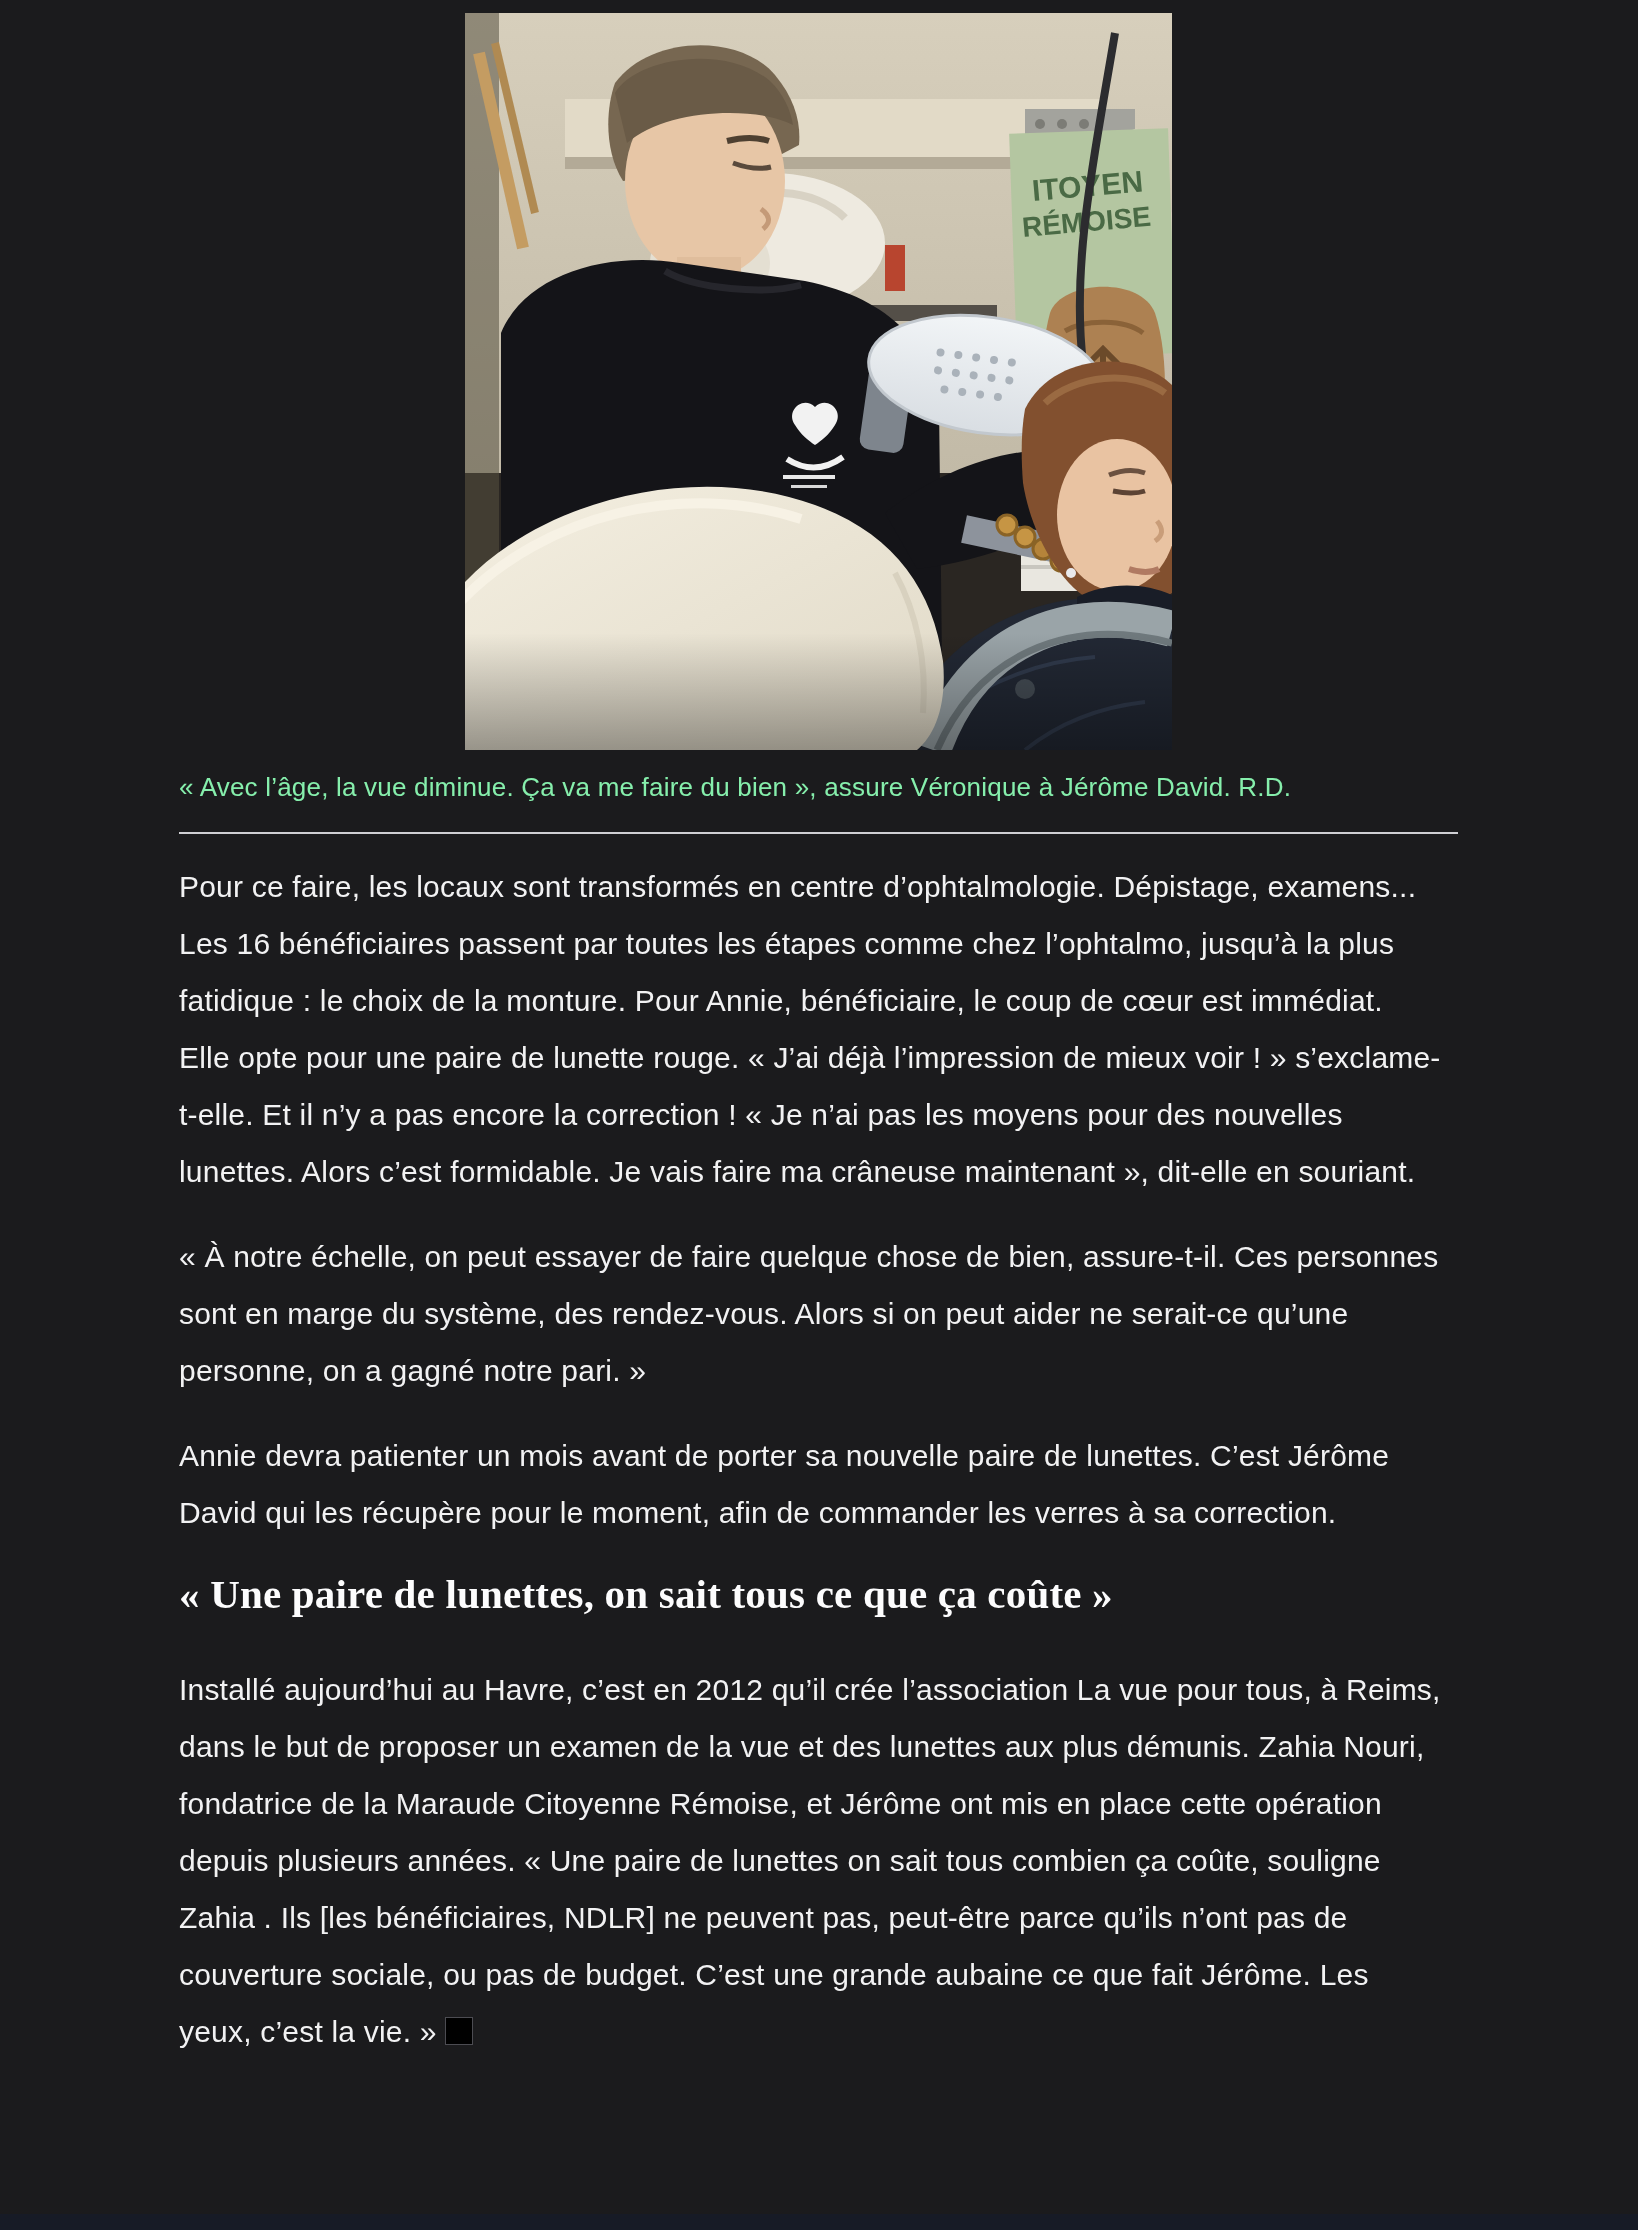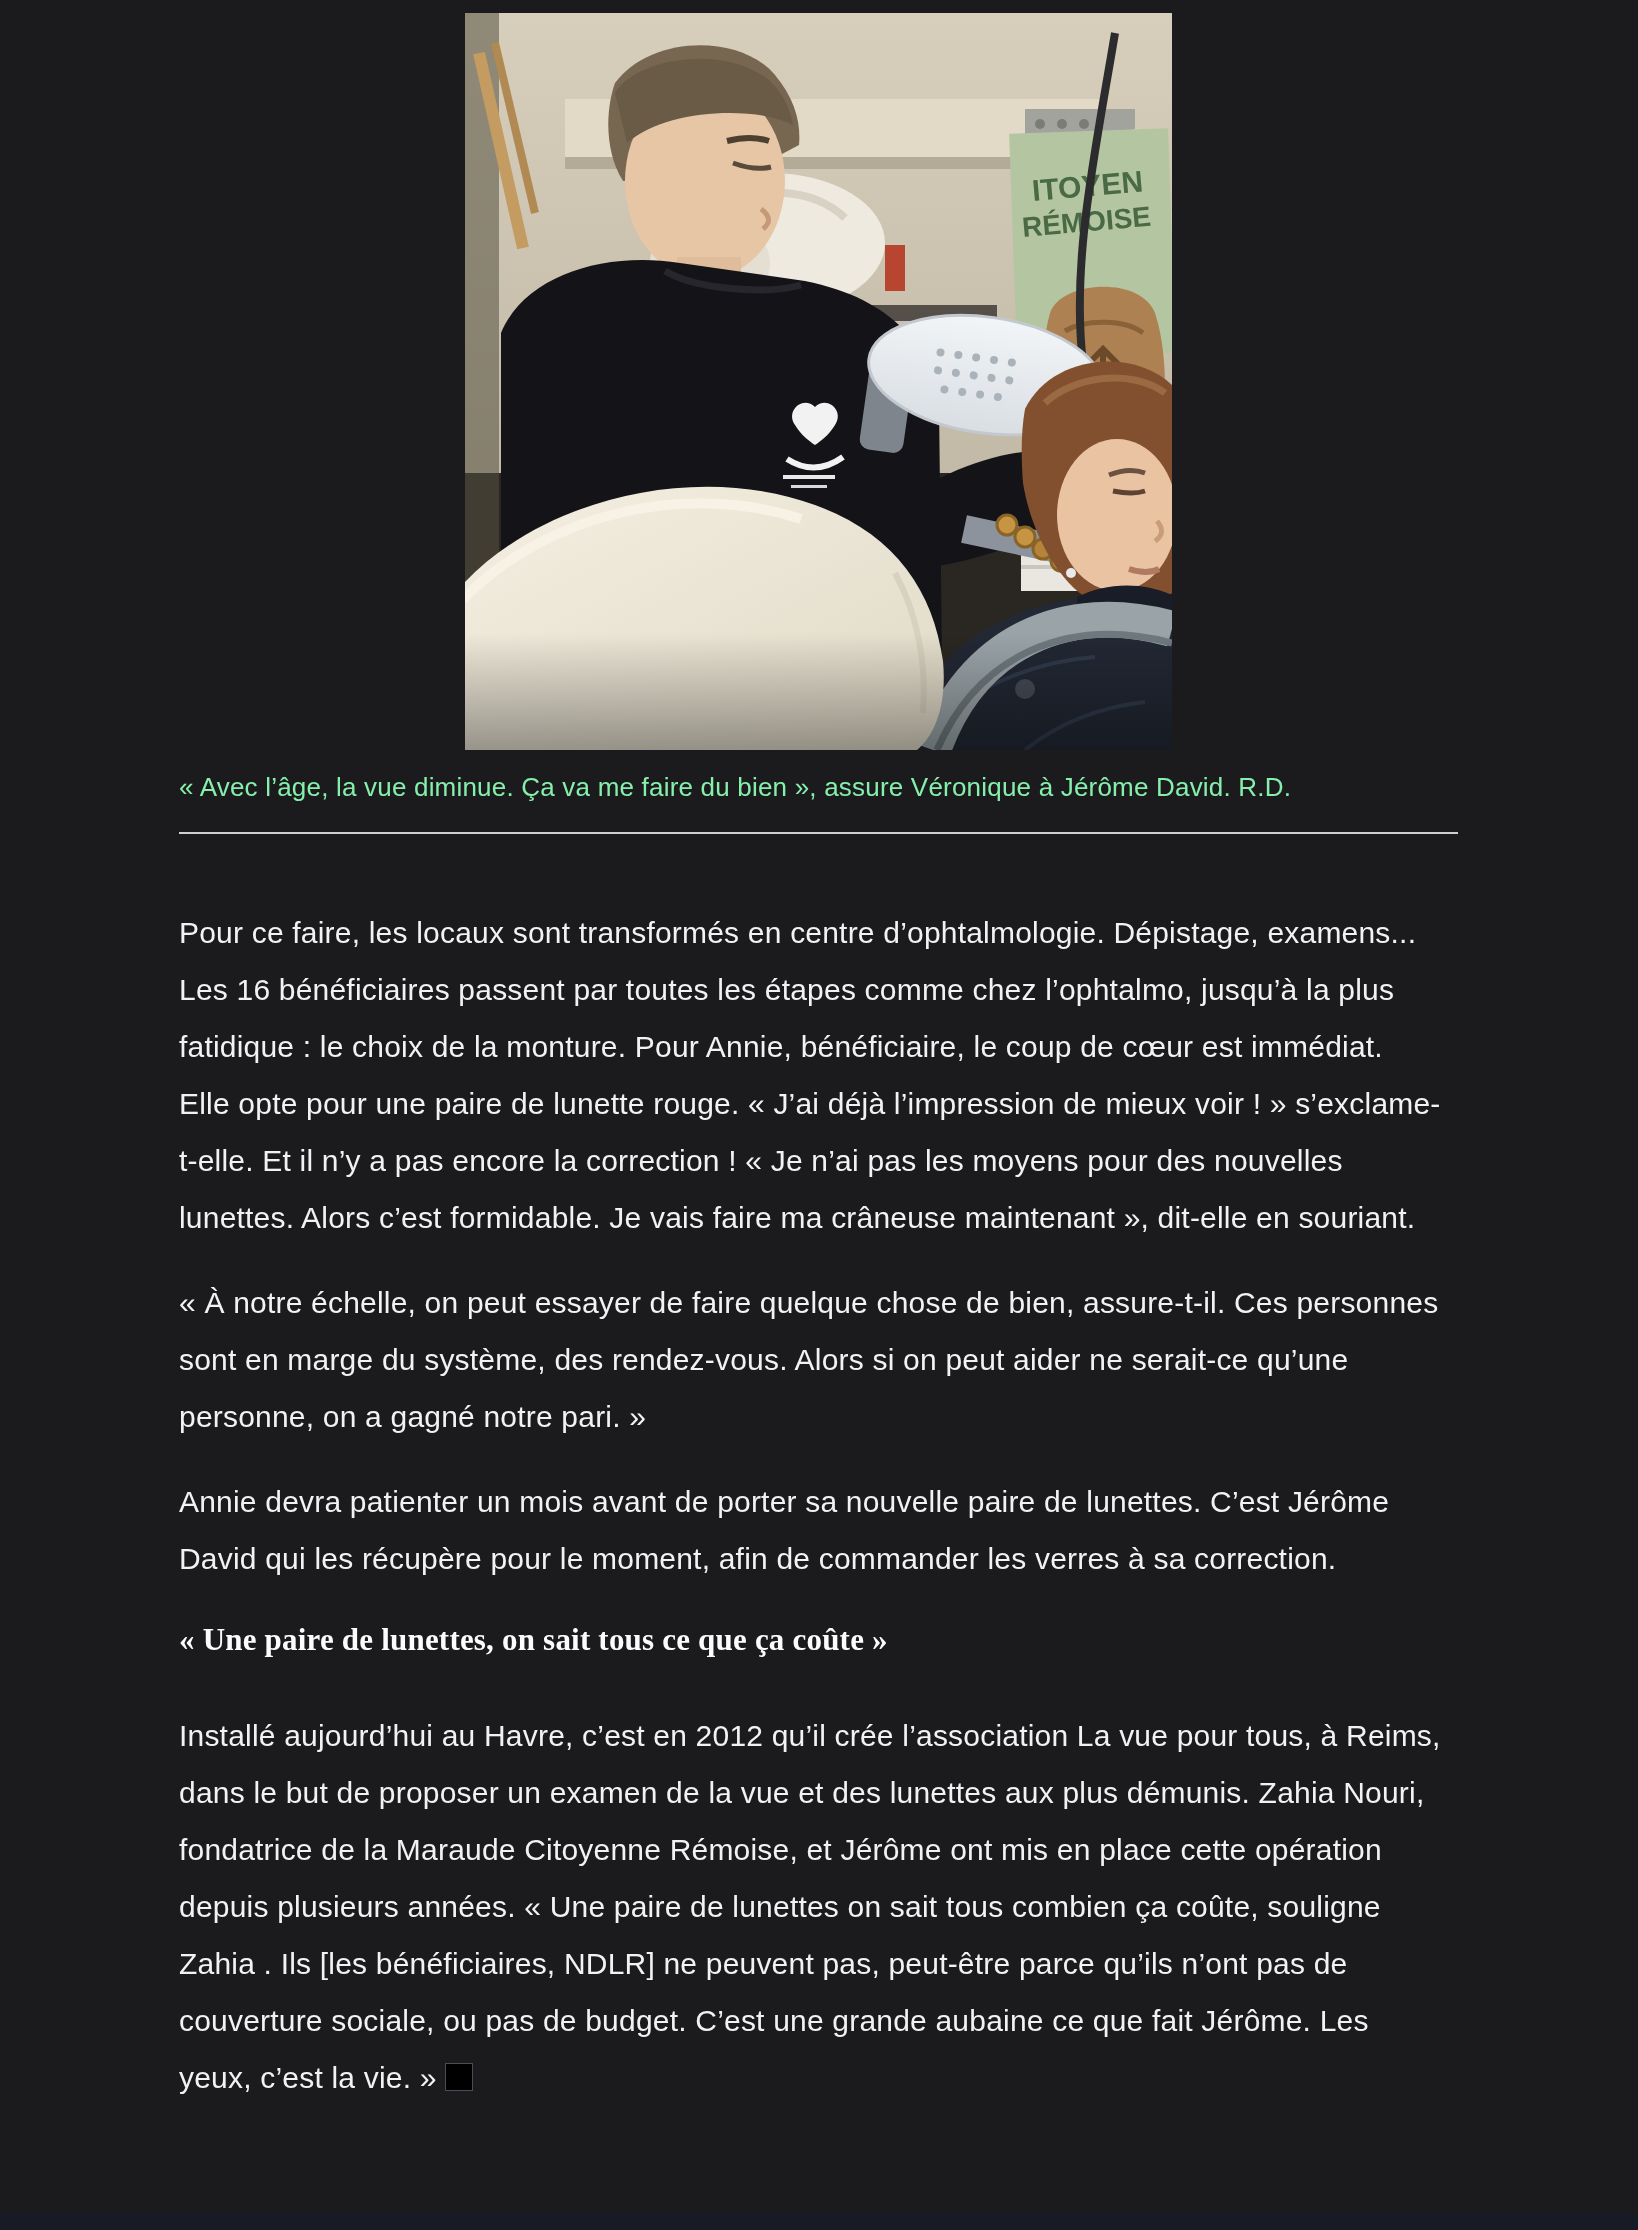--- a/index.html
+++ b/index.html
@@ -18,29 +18,29 @@
   .caption{
     position:absolute;left:179px;top:770px;width:1280px;
     font-size:26px;line-height:34px;color:#86efac;letter-spacing:.2px;
     font-weight:300;
   }
   .divider{
     position:absolute;left:179px;top:832px;width:1279px;height:0;
     border:none;border-top:2px solid #cfcfd3;margin:0;
   }
   .article-body{
-    position:absolute;left:179px;top:904px;width:1262px;
+    position:absolute;left:179px;top:858px;width:1262px;
     font-size:30px;line-height:57px;color:#f2f2f3;
     font-weight:300;letter-spacing:.2px;
   }
   .article-body p{margin:0 0 28px 0;}
   .section-heading{
     margin:28px 0 42px 0;
     font-family:"Liberation Serif", serif;
-    font-size:31px;line-height:50px;font-weight:700;
+    font-size:41px;line-height:50px;font-weight:700;
     color:#fcfcfd;letter-spacing:.2px;
   }
   .end-marker{
     display:inline-block;width:26px;height:26px;
     background:#000;border:1px solid #4c4c52;
     vertical-align:-3px;margin-left:8px;
   }
   .footer-strip{
     position:absolute;left:0;bottom:0;width:1638px;height:16px;
     background:#171b26;

